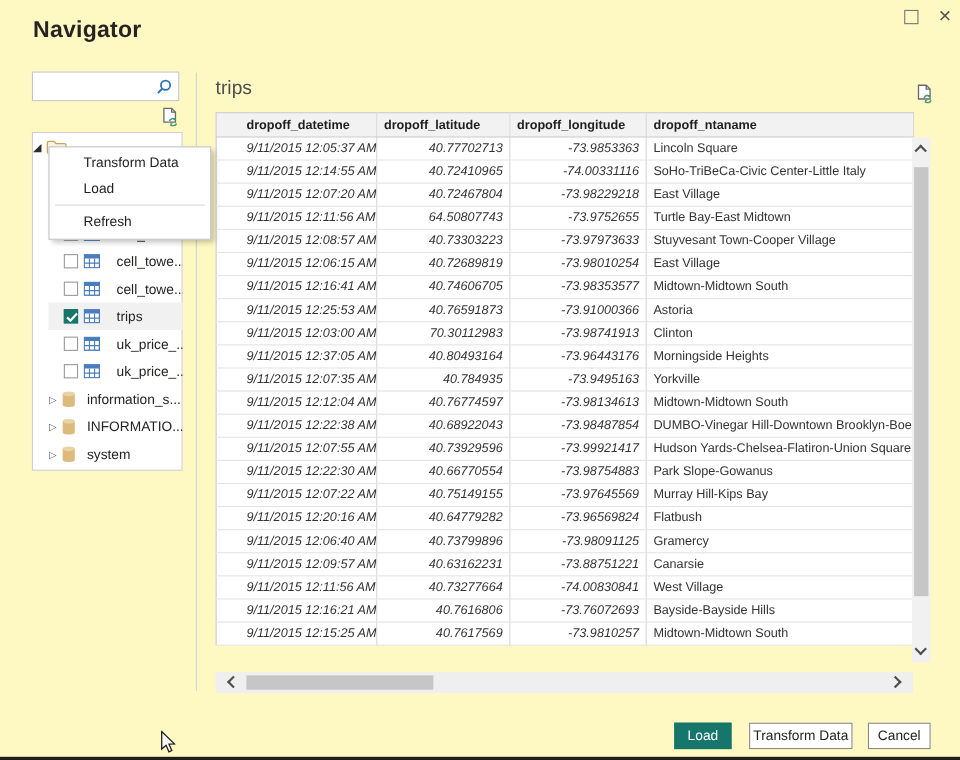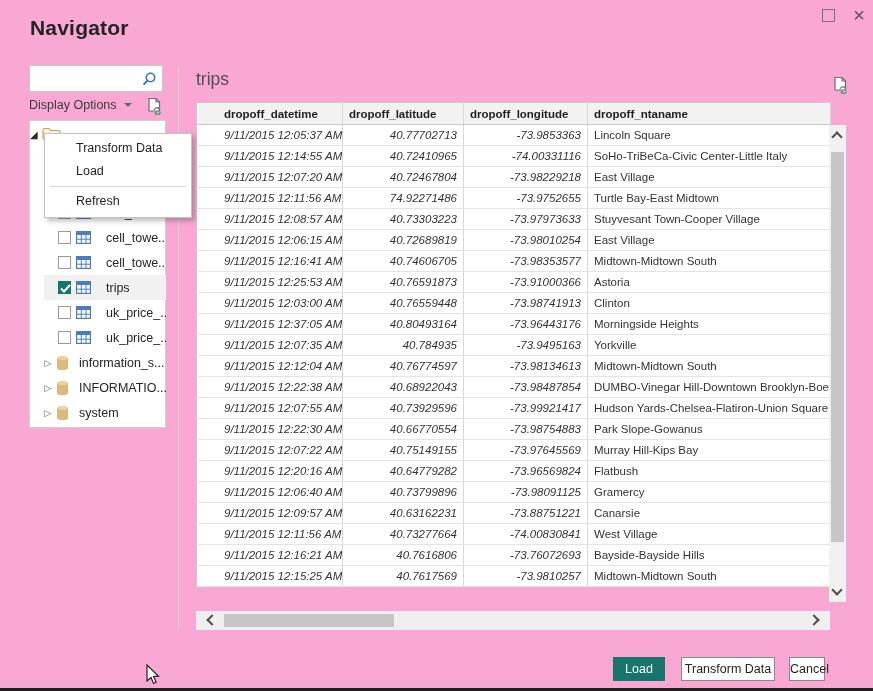--- a/index.html
+++ b/index.html
@@ -1,18 +1,18 @@
 <!DOCTYPE html>
 <html style="--accent: #17766B; --icon-blue: #4A7DBE; --icon-tan: #DDB97C;"><head>
 <meta charset="utf-8">
 <style>
   * { margin:0; padding:0; box-sizing:border-box; }
   html,body { width:873px; height:691px; }
   body { font-family:"Liberation Sans", sans-serif; background:#fff; position:relative; overflow:hidden; color:#252423; }
-  .win { position:absolute; inset:0; background:#f9a8d4; border-bottom:3px solid #1f1f1f; }
+  .win { position:absolute; inset:0; background:#fef9c3; border-bottom:3px solid #1f1f1f; }
 
   
   .title { position:absolute; left:30px; top:16px; font-size:21px; font-weight:700; color:#252423; letter-spacing:.2px; }
   .win-btn-max { position:absolute; left:822px; top:9px; width:13px; height:13px; border:1px solid #767676; cursor:default; }
   .win-btn-close { position:absolute; left:849px; top:2px; width:20px; height:26px; font-size:20px; color:#555; text-align:center; line-height:26px; cursor:default; }
 
   
   .search-box { position:absolute; left:29px; top:65px; width:134px; height:27px; border:1px solid #c6c6c6; background:#fff; }
   .search-box input { position:absolute; left:4px; top:1px; width:104px; height:23px; border:none; outline:none; font-size:12px; font-family:inherit; }
   .search-ic { position:absolute; right:5px; top:5px; width:16px; height:16px; }
@@ -66,44 +66,41 @@
   .chev { position:absolute; width:8px; height:8px; border:solid #4f4f4f; border-width:0 2.5px 2.5px 0; }
   .chev.up   { left:4px; top:8px;  transform:rotate(-135deg); }
   .chev.down { left:4px; bottom:8px; transform:rotate(45deg); }
   .chev.left { left:12px; top:5px; transform:rotate(135deg); }
   .chev.right{ right:12px; top:5px; transform:rotate(-45deg); }
 
   
   .btn { position:absolute; top:657px; height:24px; font-size:12.5px; font-family:inherit; cursor:default; }
   .btn-load { left:613px; width:52px; background:var(--accent); color:#fff; border:1px solid var(--accent); }
   .btn-transform { left:681px; width:94px; background:#fff; color:#252423; border:1px solid #8a8a8a; }
-  .btn-cancel { left:789px; width:36px; background:#fff; color:#252423; border:1px solid #8a8a8a; }
+  .btn-cancel { left:789px; width:57px; background:#fff; color:#252423; border:1px solid #8a8a8a; }
 
   .cursor { position:absolute; left:145px; top:664px; z-index:99; }
 </style>
 </head>
 <body>
 
 <div class="win">
 
   <div class="title">Navigator</div>
   <div class="win-btn-max" title="Maximize"></div>
   <div class="win-btn-close">×</div>
 
   <div class="search-box">
     <input placeholder="" style="">
     <svg class="search-ic" viewBox="0 0 16 16">
       <circle cx="9.5" cy="6.5" r="4.2" fill="none" stroke="#2E75B6" stroke-width="1.6"></circle>
       <line x1="6.4" y1="9.7" x2="2.6" y2="13.5" stroke="#2E75B6" stroke-width="1.8"></line>
     </svg>
   </div>
 
-  <div class="disp-row">
-    <span class="disp-label">Display Options</span><span class="caret"></span>
-  </div>
 
   <svg class="refresh-doc side" viewBox="0 0 17 18">
     <path d="M3 1.5 H10 L13.5 5 V14 H3 Z" fill="#fff" stroke="#6a6a6a" stroke-width="1.2"></path>
     <path d="M10 1.5 V5 H13.5" fill="none" stroke="#6a6a6a" stroke-width="1.2"></path>
     <path d="M8 13 a3.2 3.2 0 0 1 5.4-1.2" fill="none" stroke="#3F9E6F" stroke-width="1.4"></path>
     <path d="M14.4 15.2 a3.2 3.2 0 0 1-5.4 1.2" fill="none" stroke="#3F9E6F" stroke-width="1.4"></path>
     <path d="M13.6 9.8 L13.6 12.2 L11.2 12.2 Z" fill="#3F9E6F"></path>
     <path d="M8.8 17.4 L8.8 15 L11.2 15 Z" fill="#3F9E6F"></path>
   </svg>
 
@@ -262,21 +259,21 @@
           <td class="txt">SoHo-TriBeCa-Civic Center-Little Italy</td>
         </tr>
         <tr>
           <td class="num">9/11/2015 12:07:20 AM</td>
           <td class="num">40.72467804</td>
           <td class="num">-73.98229218</td>
           <td class="txt">East Village</td>
         </tr>
         <tr>
           <td class="num">9/11/2015 12:11:56 AM</td>
-          <td class="num">74.92271486</td>
+          <td class="num">64.50807743</td>
           <td class="num">-73.9752655</td>
           <td class="txt">Turtle Bay-East Midtown</td>
         </tr>
         <tr>
           <td class="num">9/11/2015 12:08:57 AM</td>
           <td class="num">40.73303223</td>
           <td class="num">-73.97973633</td>
           <td class="txt">Stuyvesant Town-Cooper Village</td>
         </tr>
         <tr>
@@ -292,21 +289,21 @@
           <td class="txt">Midtown-Midtown South</td>
         </tr>
         <tr>
           <td class="num">9/11/2015 12:25:53 AM</td>
           <td class="num">40.76591873</td>
           <td class="num">-73.91000366</td>
           <td class="txt">Astoria</td>
         </tr>
         <tr>
           <td class="num">9/11/2015 12:03:00 AM</td>
-          <td class="num">40.76559448</td>
+          <td class="num">70.30112983</td>
           <td class="num">-73.98741913</td>
           <td class="txt">Clinton</td>
         </tr>
         <tr>
           <td class="num">9/11/2015 12:37:05 AM</td>
           <td class="num">40.80493164</td>
           <td class="num">-73.96443176</td>
           <td class="txt">Morningside Heights</td>
         </tr>
         <tr>

